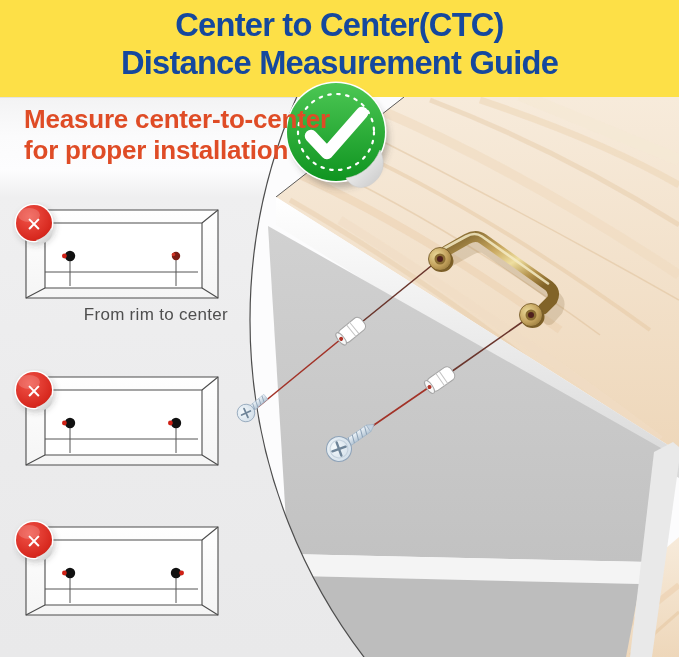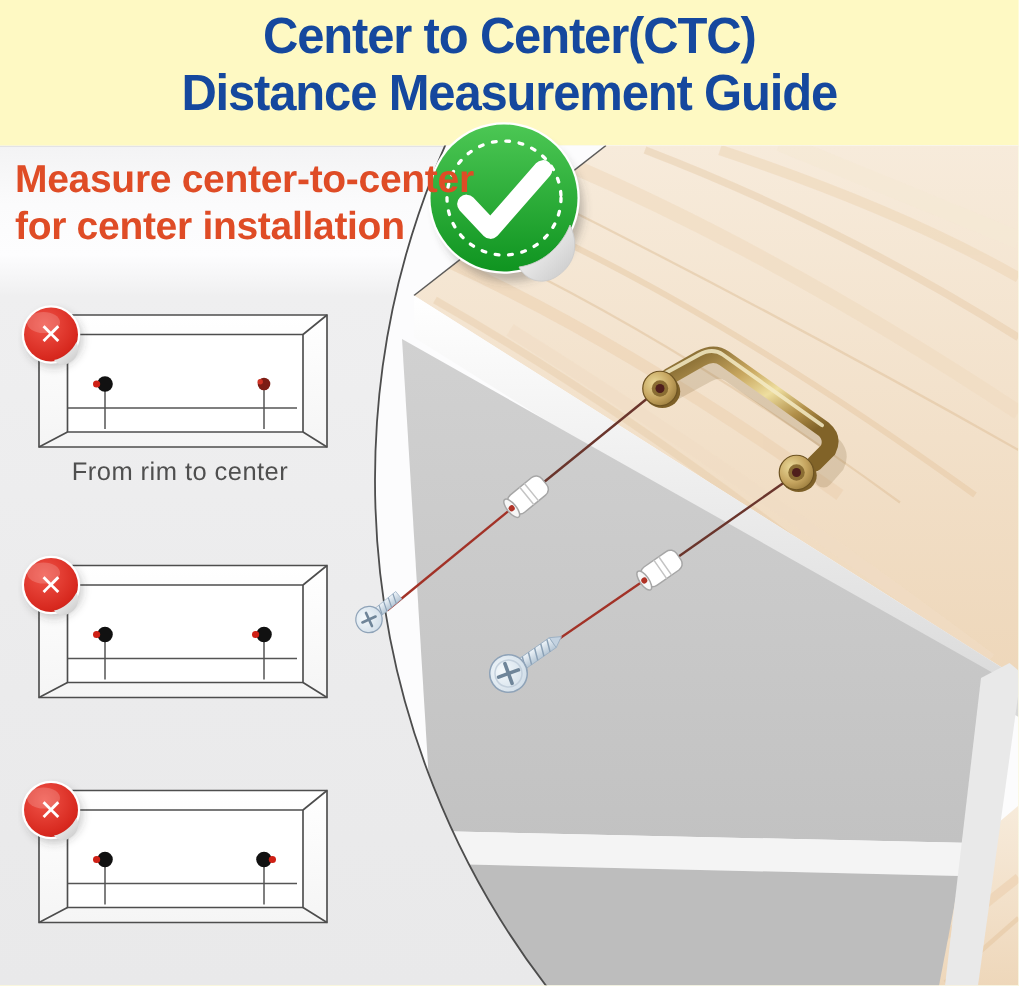--- a/index.html
+++ b/index.html
@@ -1,35 +1,35 @@
 <!DOCTYPE html>
 <html><head>
 <meta charset="utf-8">
 <style>
   html,body{margin:0;padding:0;}
   body{width:679px;height:657px;overflow:hidden;background:#ffffff;
        font-family:"Liberation Sans","DejaVu Sans",sans-serif;}
-  .page{position:relative;width:679px;height:657px;background:#fef9c3;}
+  .page{position:relative;width:679px;height:657px;background:#fde047;}
 
   .title{position:absolute;left:0;top:5px;width:679px;text-align:center;z-index:6;
          color:#15489e;font-weight:bold;font-size:34px;line-height:1.12;letter-spacing:-0.8px;}
   .title .tline{display:block;transform:scaleX(.96);transform-origin:50% 50%;}
 
   .panel{position:absolute;left:0;top:97px;width:679px;height:560px;z-index:1;
          background:linear-gradient(180deg,#f3f3f4 0%,#fbfbfc 7%,#fdfdfe 13%,#efeff0 18%,#ebebec 65%,#e9e9ea 100%);
          box-shadow:inset 0 1px 0 #e3e3e5;}
 
   .scene{position:absolute;left:0;top:0;width:679px;height:657px;z-index:2;}
 
-  .callout{position:absolute;left:10px;top:104px;z-index:3;
+  .callout{position:absolute;left:24px;top:104px;z-index:3;
            color:#df4c26;font-weight:bold;font-size:26px;line-height:1.2;letter-spacing:-0.2px;}
 
   .diagram{position:absolute;left:12px;width:216px;z-index:4;}
   .diagram.d1{top:202px;} .diagram.d2{top:369px;} .diagram.d3{top:519px;}
-  .diagram .caption{margin-top:3px;text-align:center;font-size:17px;color:#4f4f4f;letter-spacing:.3px;}
+  .diagram .caption{margin-top:3px;text-align:right;font-size:17px;color:#4f4f4f;letter-spacing:.3px;}
   .diagram svg{display:block;}
 </style>
 </head>
 <body>
 
 <div class="page">
 
   <div class="title">
     <span class="tline">Center to Center(CTC)</span>
     <span class="tline">Distance Measurement Guide</span>
@@ -213,21 +213,21 @@
       <circle cx="0" cy="0" r="50.5" fill="#ffffff"></circle>
       <circle cx="0" cy="0" r="49" fill="url(#greenG)"></circle>
       <circle cx="0" cy="0" r="38" fill="none" stroke="#ffffff" stroke-width="2.2" stroke-dasharray="2.5 6.5" stroke-linecap="round"></circle>
       <path d="M-25,4 L-9,21 L26,-19" fill="none" stroke="#ffffff" stroke-width="12.5" stroke-linecap="round" stroke-linejoin="round"></path>
       <path d="M10,46 C25,44 38,33 44,18 C51,33 46,46 34,53 C24,58.5 14,54 10,46 Z" fill="url(#curlG)" stroke="#cccccc" stroke-width=".6"></path>
     </g>
   </svg>
 
   <div class="callout">
     <div>Measure center-to-center</div>
-    <div>for center installation</div>
+    <div>for proper installation</div>
   </div>
 
   <div class="diagram d1">
     <svg width="216" height="100" viewBox="0 0 216 100">
       <g fill="url(#plateG)" stroke="#4d4d4d" stroke-width="1.1">
         <path d="M14,8 H206 V96 H14 Z"></path>
         <path d="M33,21 H190 V86 H33 Z" fill="#ffffff"></path>
         <path d="M14,8 L33,21 M206,8 L190,21 M206,96 L190,86 M14,96 L33,86" fill="none"></path>
       </g>
       <path d="M33,70 H186" stroke="#555555" stroke-width="1"></path>

